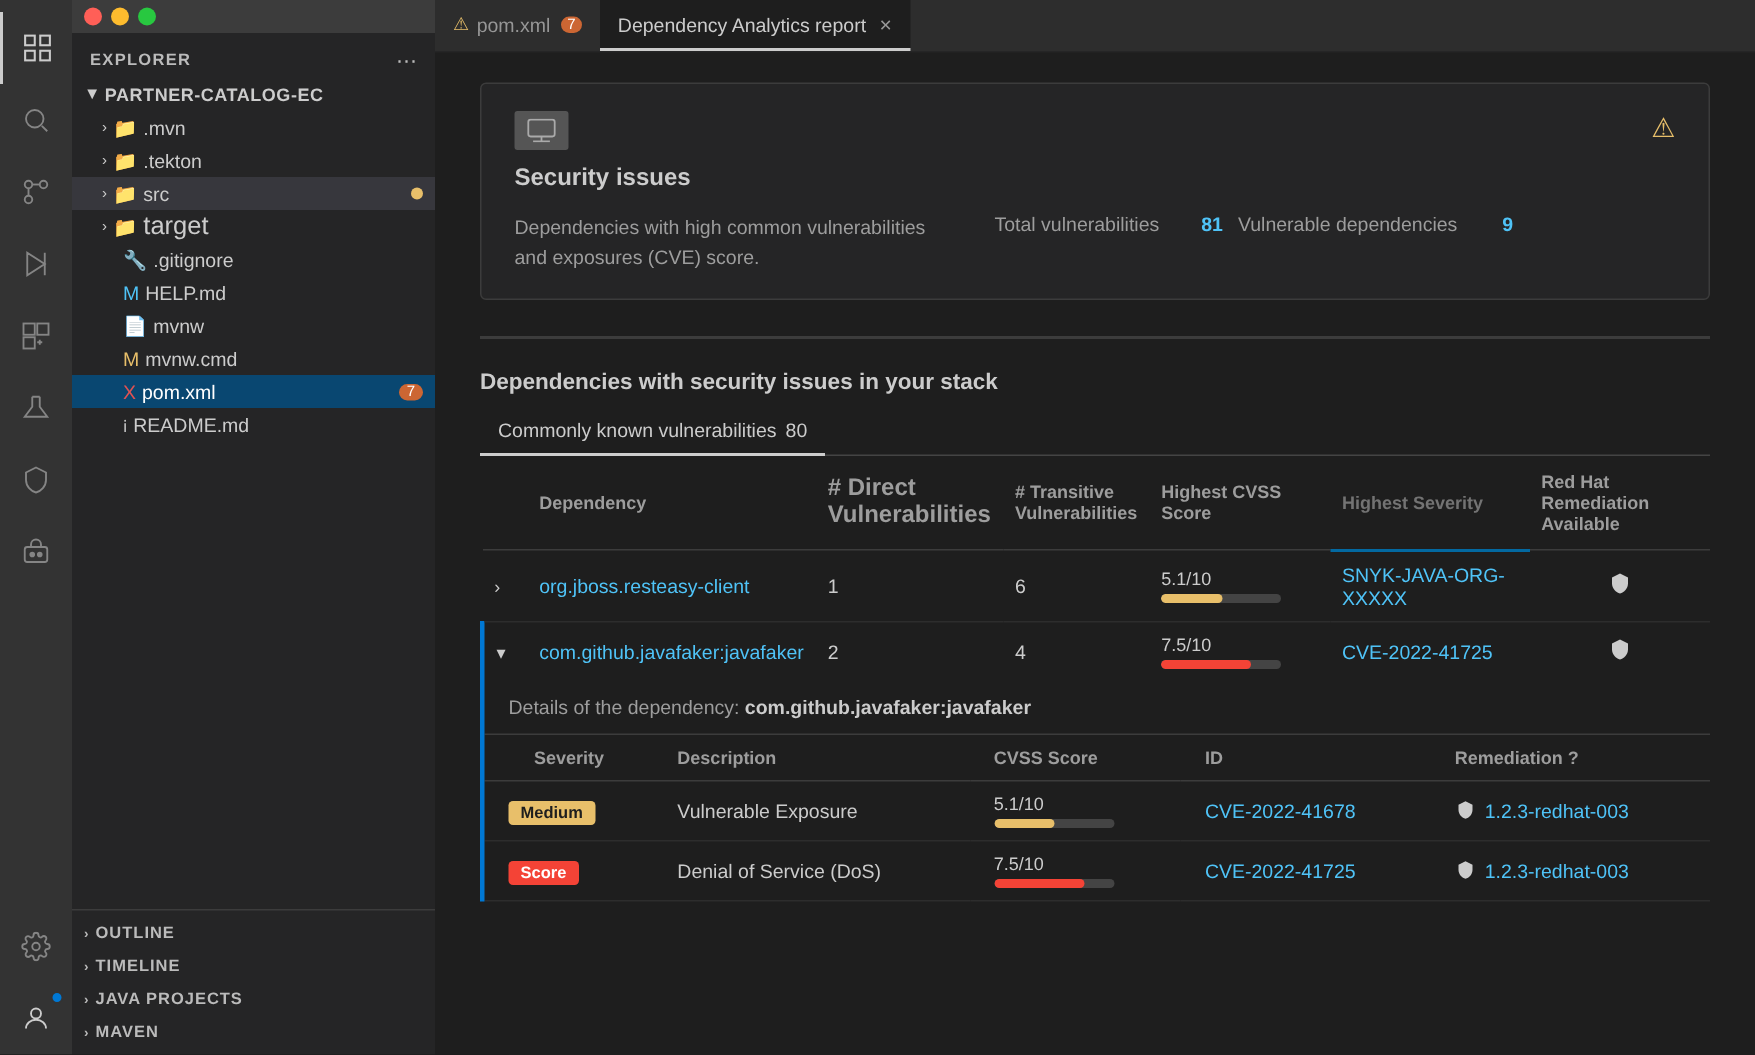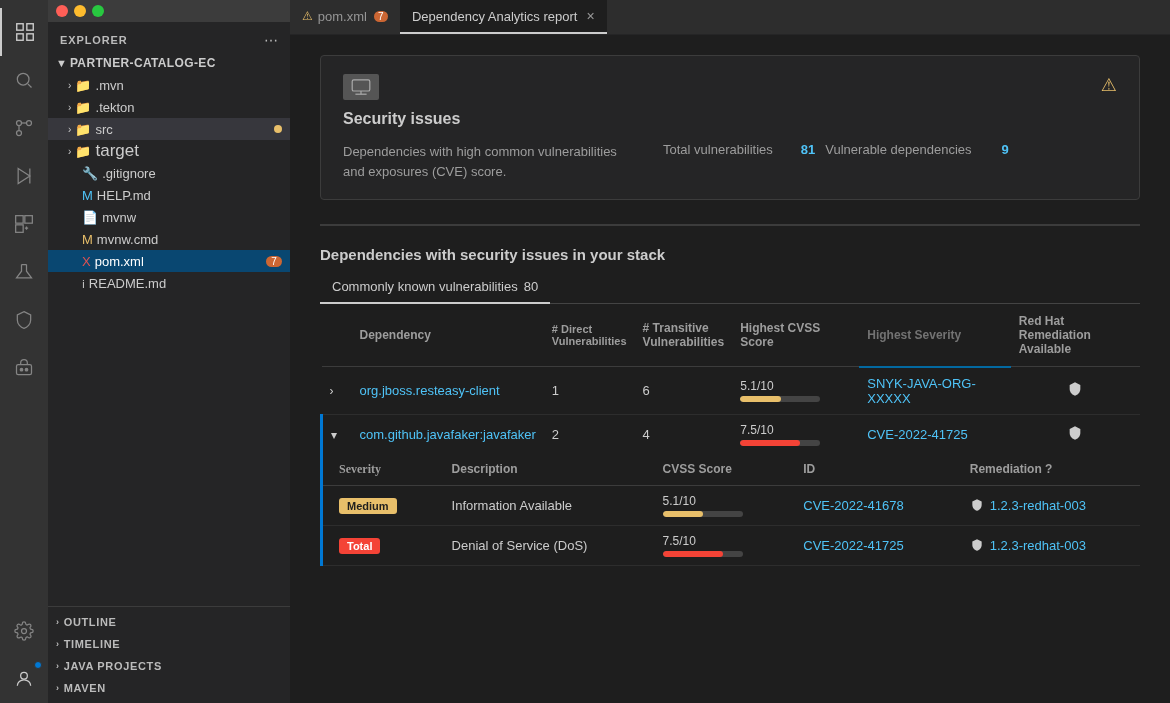--- a/index.html
+++ b/index.html
@@ -240,21 +240,21 @@
             <span>Commonly known vulnerabilities</span>
             <span style="color:#cccccc; font-size:13px;">80</span>
           </div>
         </div>
 
         <table style="width:100%; border-collapse:collapse;">
           <thead>
             <tr>
               <th style="padding:10px 8px; font-size:12px; font-weight:600; color:#9d9d9d; border-bottom:1px solid #3c3c3c; text-align:left; width:30px;"></th>
               <th style="padding:10px 8px; font-size:12px; font-weight:600; color:#9d9d9d; border-bottom:1px solid #3c3c3c; text-align:left;">Dependency</th>
-              <th style="padding:10px 8px; font-size:11px; font-weight:600; color:#9d9d9d; border-bottom:1px solid #3c3c3c; text-align:left;"># Direct<br>Vulnerabilities</th>
+              <th style="padding:10px 8px; font-size:16px; font-weight:600; color:#9d9d9d; border-bottom:1px solid #3c3c3c; text-align:left;"># Direct<br>Vulnerabilities</th>
               <th style="padding:10px 8px; font-size:12px; font-weight:600; color:#9d9d9d; border-bottom:1px solid #3c3c3c; text-align:left;"># Transitive<br>Vulnerabilities</th>
               <th style="padding:10px 8px; font-size:12px; font-weight:600; color:#9d9d9d; border-bottom:1px solid #3c3c3c; text-align:left;">Highest CVSS Score</th>
               <th style="padding:10px 8px; font-size:12px; font-weight:600; color:#737373; border-bottom:2px solid #0369a1; text-align:left;">Highest Severity</th>
               <th style="padding:10px 8px; font-size:12px; font-weight:600; color:#9d9d9d; border-bottom:1px solid #3c3c3c; text-align:left;">Red Hat Remediation<br>Available</th>
             </tr>
           </thead>
           <tbody>
 
             <tr style="border-bottom:1px solid #2d2d2d;">
               <td style="padding:8px 8px; vertical-align:middle;">
@@ -307,38 +307,41 @@
                 <svg width="16" height="16" viewBox="0 0 24 24" fill="#cccccc">
                     <path d="M12 2l8 4v6c0 5-4 9-8 10C8 21 4 17 4 12V6l8-4z"></path>
                   </svg>
               </td>
             </tr>
 
             <tr style="border-left:3px solid #0078d4;">
               <td colspan="7" style="padding:0; border-left:3px solid #0078d4;">
                 <div style="background:#1e1e1e;">
 
+                  <div style="padding:10px 16px; font-size:13px; color:#9d9d9d; border-bottom:1px solid #3c3c3c;">
+                    Details of the dependency: <span style="color:#cccccc; font-weight:600;">com.github.javafaker:javafaker</span>
+                  </div>
 
                   <table style="width:100%; border-collapse:collapse;">
                     <thead>
                       <tr>
-                        <th style="text-align:left; padding:8px 16px; font-size:12px; font-weight:600; color:#9d9d9d; border-bottom:1px solid #3c3c3c;font-family:Liberation Serif, serif;">Severity</th>
+                        <th style="text-align:center; padding:8px 16px; font-size:12px; font-weight:600; color:#9d9d9d; border-bottom:1px solid #3c3c3c;">Severity</th>
                         <th style="text-align:left; padding:8px 16px; font-size:12px; font-weight:600; color:#9d9d9d; border-bottom:1px solid #3c3c3c;">Description</th>
                         <th style="text-align:left; padding:8px 16px; font-size:12px; font-weight:600; color:#9d9d9d; border-bottom:1px solid #3c3c3c;">CVSS Score</th>
                         <th style="text-align:left; padding:8px 16px; font-size:12px; font-weight:600; color:#9d9d9d; border-bottom:1px solid #3c3c3c;">ID</th>
                         <th style="text-align:left; padding:8px 16px; font-size:12px; font-weight:600; color:#9d9d9d; border-bottom:1px solid #3c3c3c;">Remediation ?</th>
                       </tr>
                     </thead>
                     <tbody>
 
                       <tr style="border-bottom:1px solid #2d2d2d;">
                         <td style="padding:8px 16px; vertical-align:middle;">
                           <span style="background:#e8bf6a; color:#1e1e1e; font-size:11px; font-weight:700; padding:2px 8px; border-radius:3px;">Medium</span>
                         </td>
-                        <td style="padding:8px 16px; vertical-align:middle; font-size:13px;">Information Available</td>
+                        <td style="padding:8px 16px; vertical-align:middle; font-size:13px;">Vulnerable Exposure</td>
                         <td style="padding:8px 16px; vertical-align:middle;">
                           <div style="display:flex; flex-direction:column; gap:3px;">
                             <span style="font-size:12px;">5.1/10</span>
                             <div style="width:80px; height:6px; background:#444; border-radius:3px; overflow:hidden;">
                               <div style="height:100%; width:51%; background:#e8bf6a; border-radius:3px;"></div>
                             </div>
                           </div>
                         </td>
                         <td style="padding:8px 16px; vertical-align:middle;">
                           <a style="color:#4fc3f7; cursor:pointer; text-decoration:none; font-size:13px;">CVE-2022-41678</a>
@@ -348,21 +351,21 @@
                             <svg width="14" height="14" viewBox="0 0 24 24" fill="#cccccc">
                                 <path d="M12 2l8 4v6c0 5-4 9-8 10C8 21 4 17 4 12V6l8-4z"></path>
                               </svg>
                             <a style="color:#4fc3f7; cursor:pointer; text-decoration:none; font-size:13px;">1.2.3-redhat-003</a>
                           </div>
                         </td>
                       </tr>
 
                       <tr style="border-bottom:1px solid #2d2d2d;">
                         <td style="padding:8px 16px; vertical-align:middle;">
-                          <span style="background:#f44336; color:#fff; font-size:11px; font-weight:700; padding:2px 8px; border-radius:3px;">Total</span>
+                          <span style="background:#f44336; color:#fff; font-size:11px; font-weight:700; padding:2px 8px; border-radius:3px;">Score</span>
                         </td>
                         <td style="padding:8px 16px; vertical-align:middle; font-size:13px;">Denial of Service (DoS)</td>
                         <td style="padding:8px 16px; vertical-align:middle;">
                           <div style="display:flex; flex-direction:column; gap:3px;">
                             <span style="font-size:12px;">7.5/10</span>
                             <div style="width:80px; height:6px; background:#444; border-radius:3px; overflow:hidden;">
                               <div style="height:100%; width:75%; background:#f44336; border-radius:3px;"></div>
                             </div>
                           </div>
                         </td>

